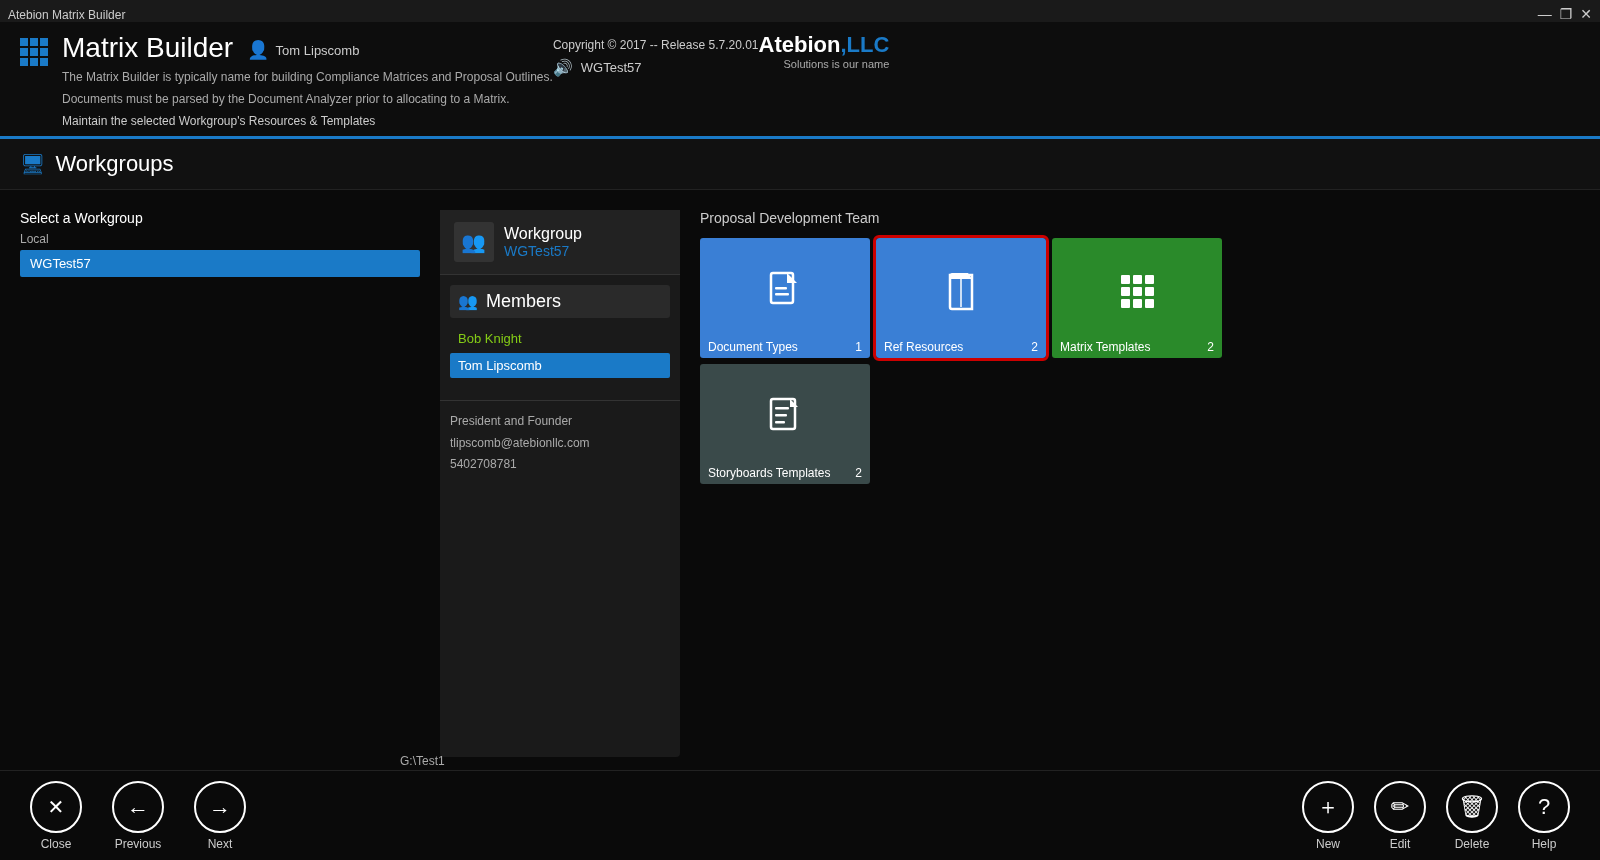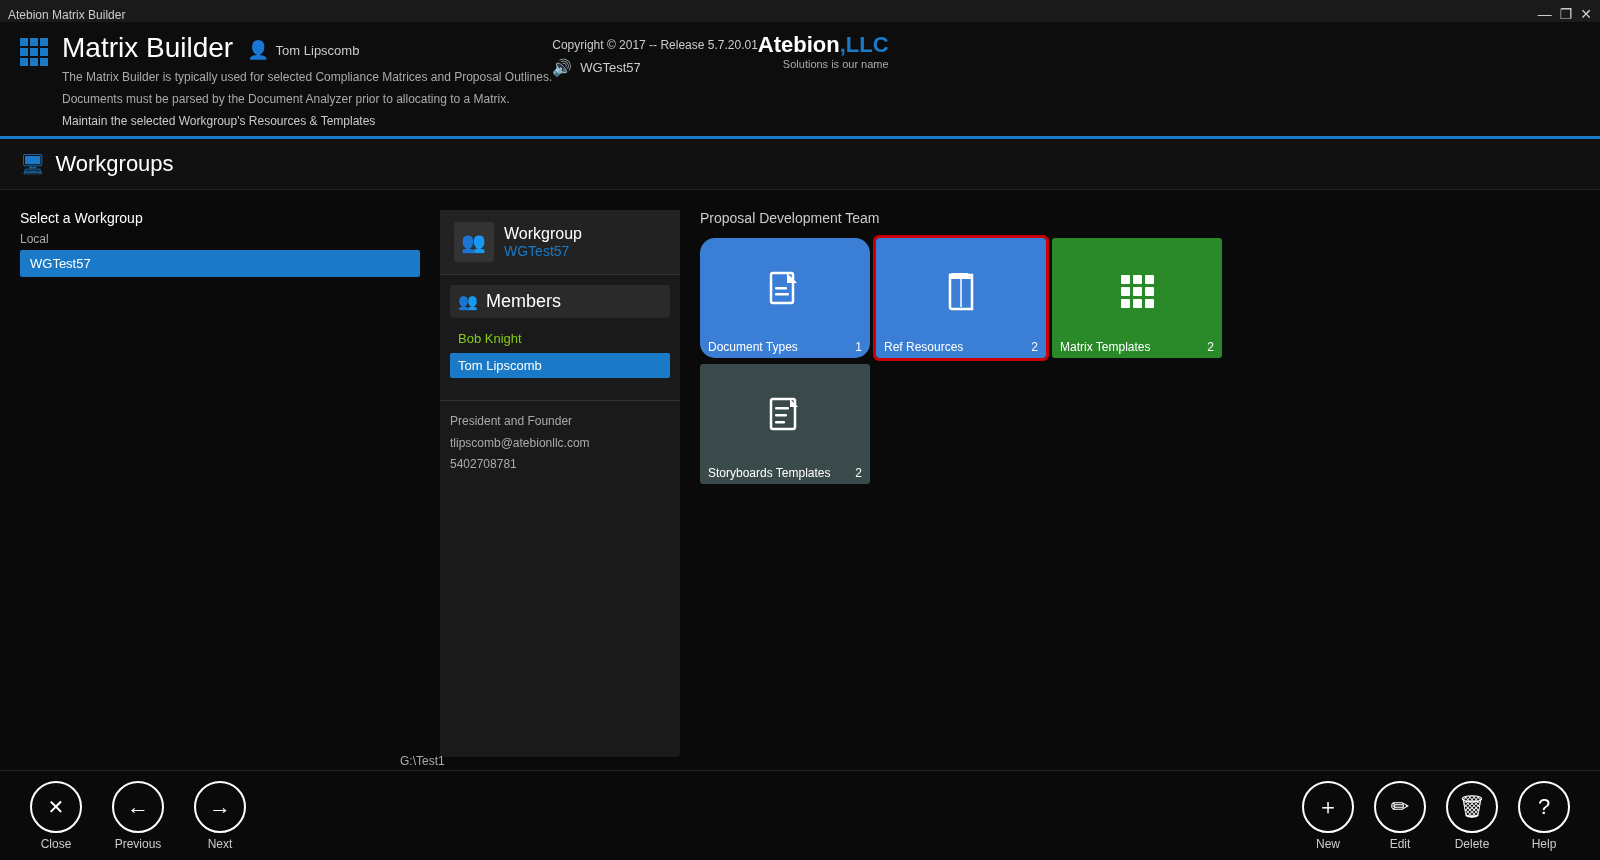--- a/index.html
+++ b/index.html
@@ -187,21 +187,21 @@
       border-radius: 3px;
       display: flex;
       flex-direction: column;
       align-items: center;
       justify-content: center;
       cursor: pointer;
       position: relative;
       padding: 10px;
     }
     .tile-blue { background: #2b5fb3; }
-    .tile-blue2 { background: #3a7fd5; border-radius: 15px; }
+    .tile-blue2 { background: #3a7fd5; }
     .tile-red-border { background: #3a7fd5; outline: 3px solid #cc0000; }
     .tile-green { background: #2a8a2a; }
     .tile-dark { background: #3a4a4a; }
 
     .tile-icon { font-size: 36px; color: #fff; margin-bottom: 6px; }
     .tile-bottom {
       position: absolute;
       bottom: 0; left: 0; right: 0;
       display: flex; justify-content: space-between;
       padding: 4px 8px;
@@ -281,21 +281,21 @@
         <span></span>
     </div>
     <div class="header-title-block">
       <div style="display:flex;align-items:center;gap:14px;">
         <div class="header-title">Matrix Builder</div>
         <div style="display:flex;align-items:center;gap:6px;margin-top:4px;">
           <span style="font-size:18px;color:#aaa;">👤</span>
           <span style="font-size:13px;color:#ccc;">Tom Lipscomb</span>
         </div>
       </div>
-      <div class="header-desc">The Matrix Builder is typically used for selected Compliance Matrices and Proposal Outlines.</div>
+      <div class="header-desc">The Matrix Builder is typically name for building Compliance Matrices and Proposal Outlines.</div>
       <div class="header-desc">Documents must be parsed by the Document Analyzer prior to allocating to a Matrix.</div>
       <div class="header-subtitle">Maintain the selected Workgroup's Resources &amp; Templates</div>
     </div>
   </div>
   <div class="header-center">
     <div class="release">Copyright © 2017 -- Release 5.7.20.01</div>
     <div class="header-wg">
       <span class="header-wg-icon">🔊</span>
       <span>WGTest57</span>
     </div>

